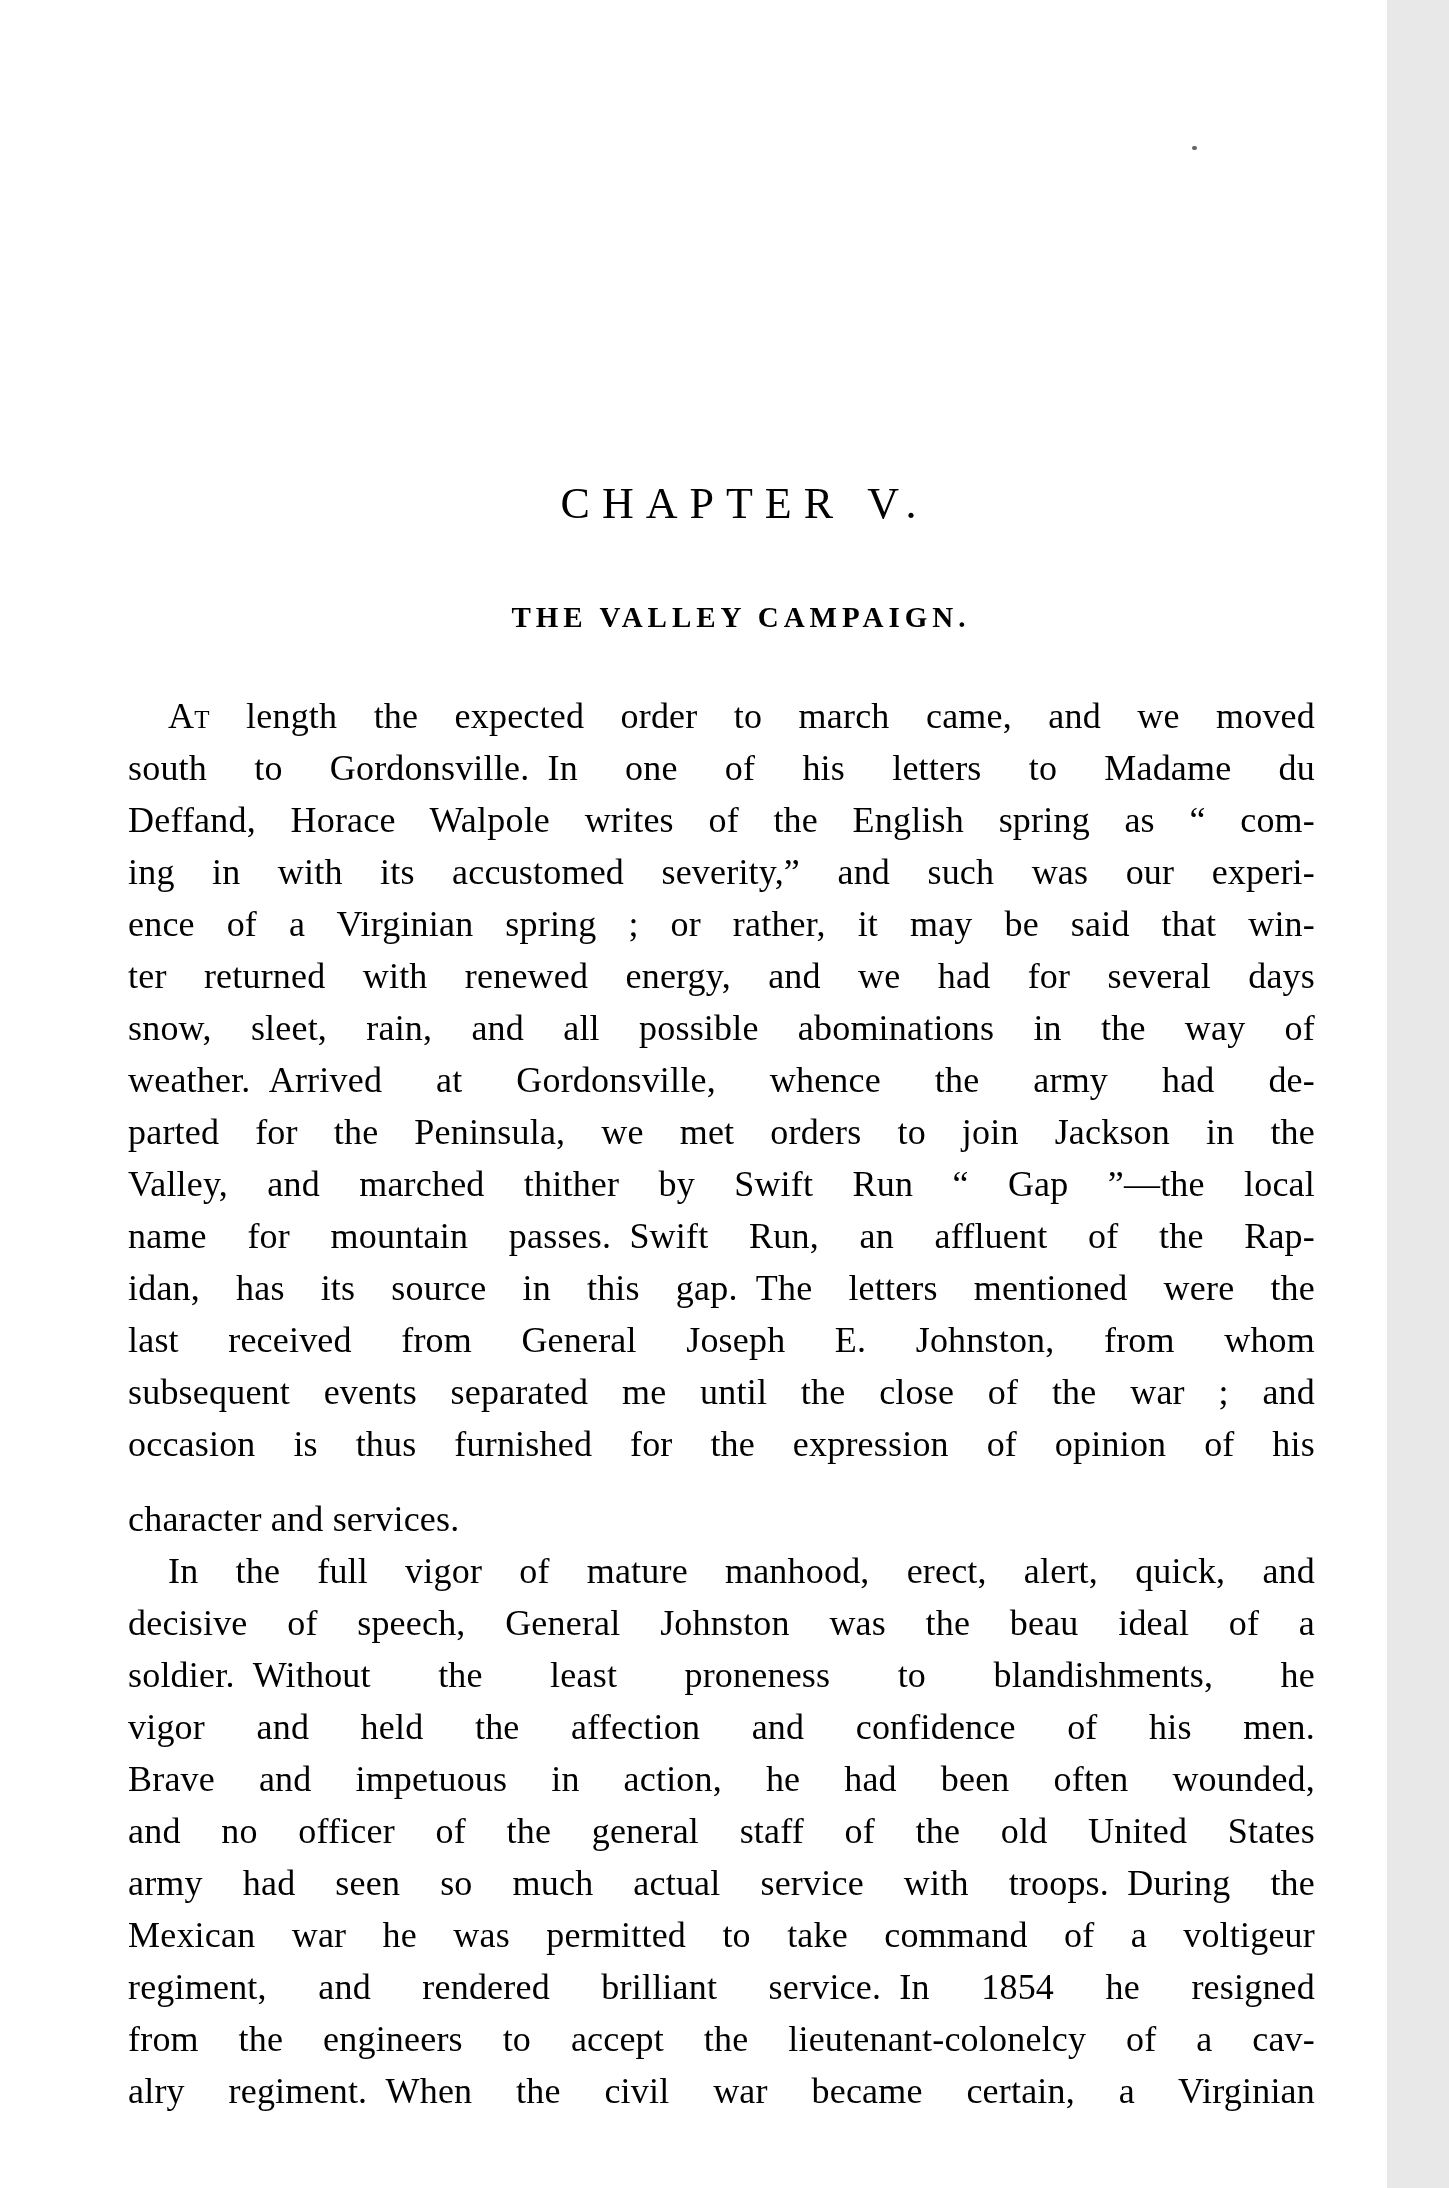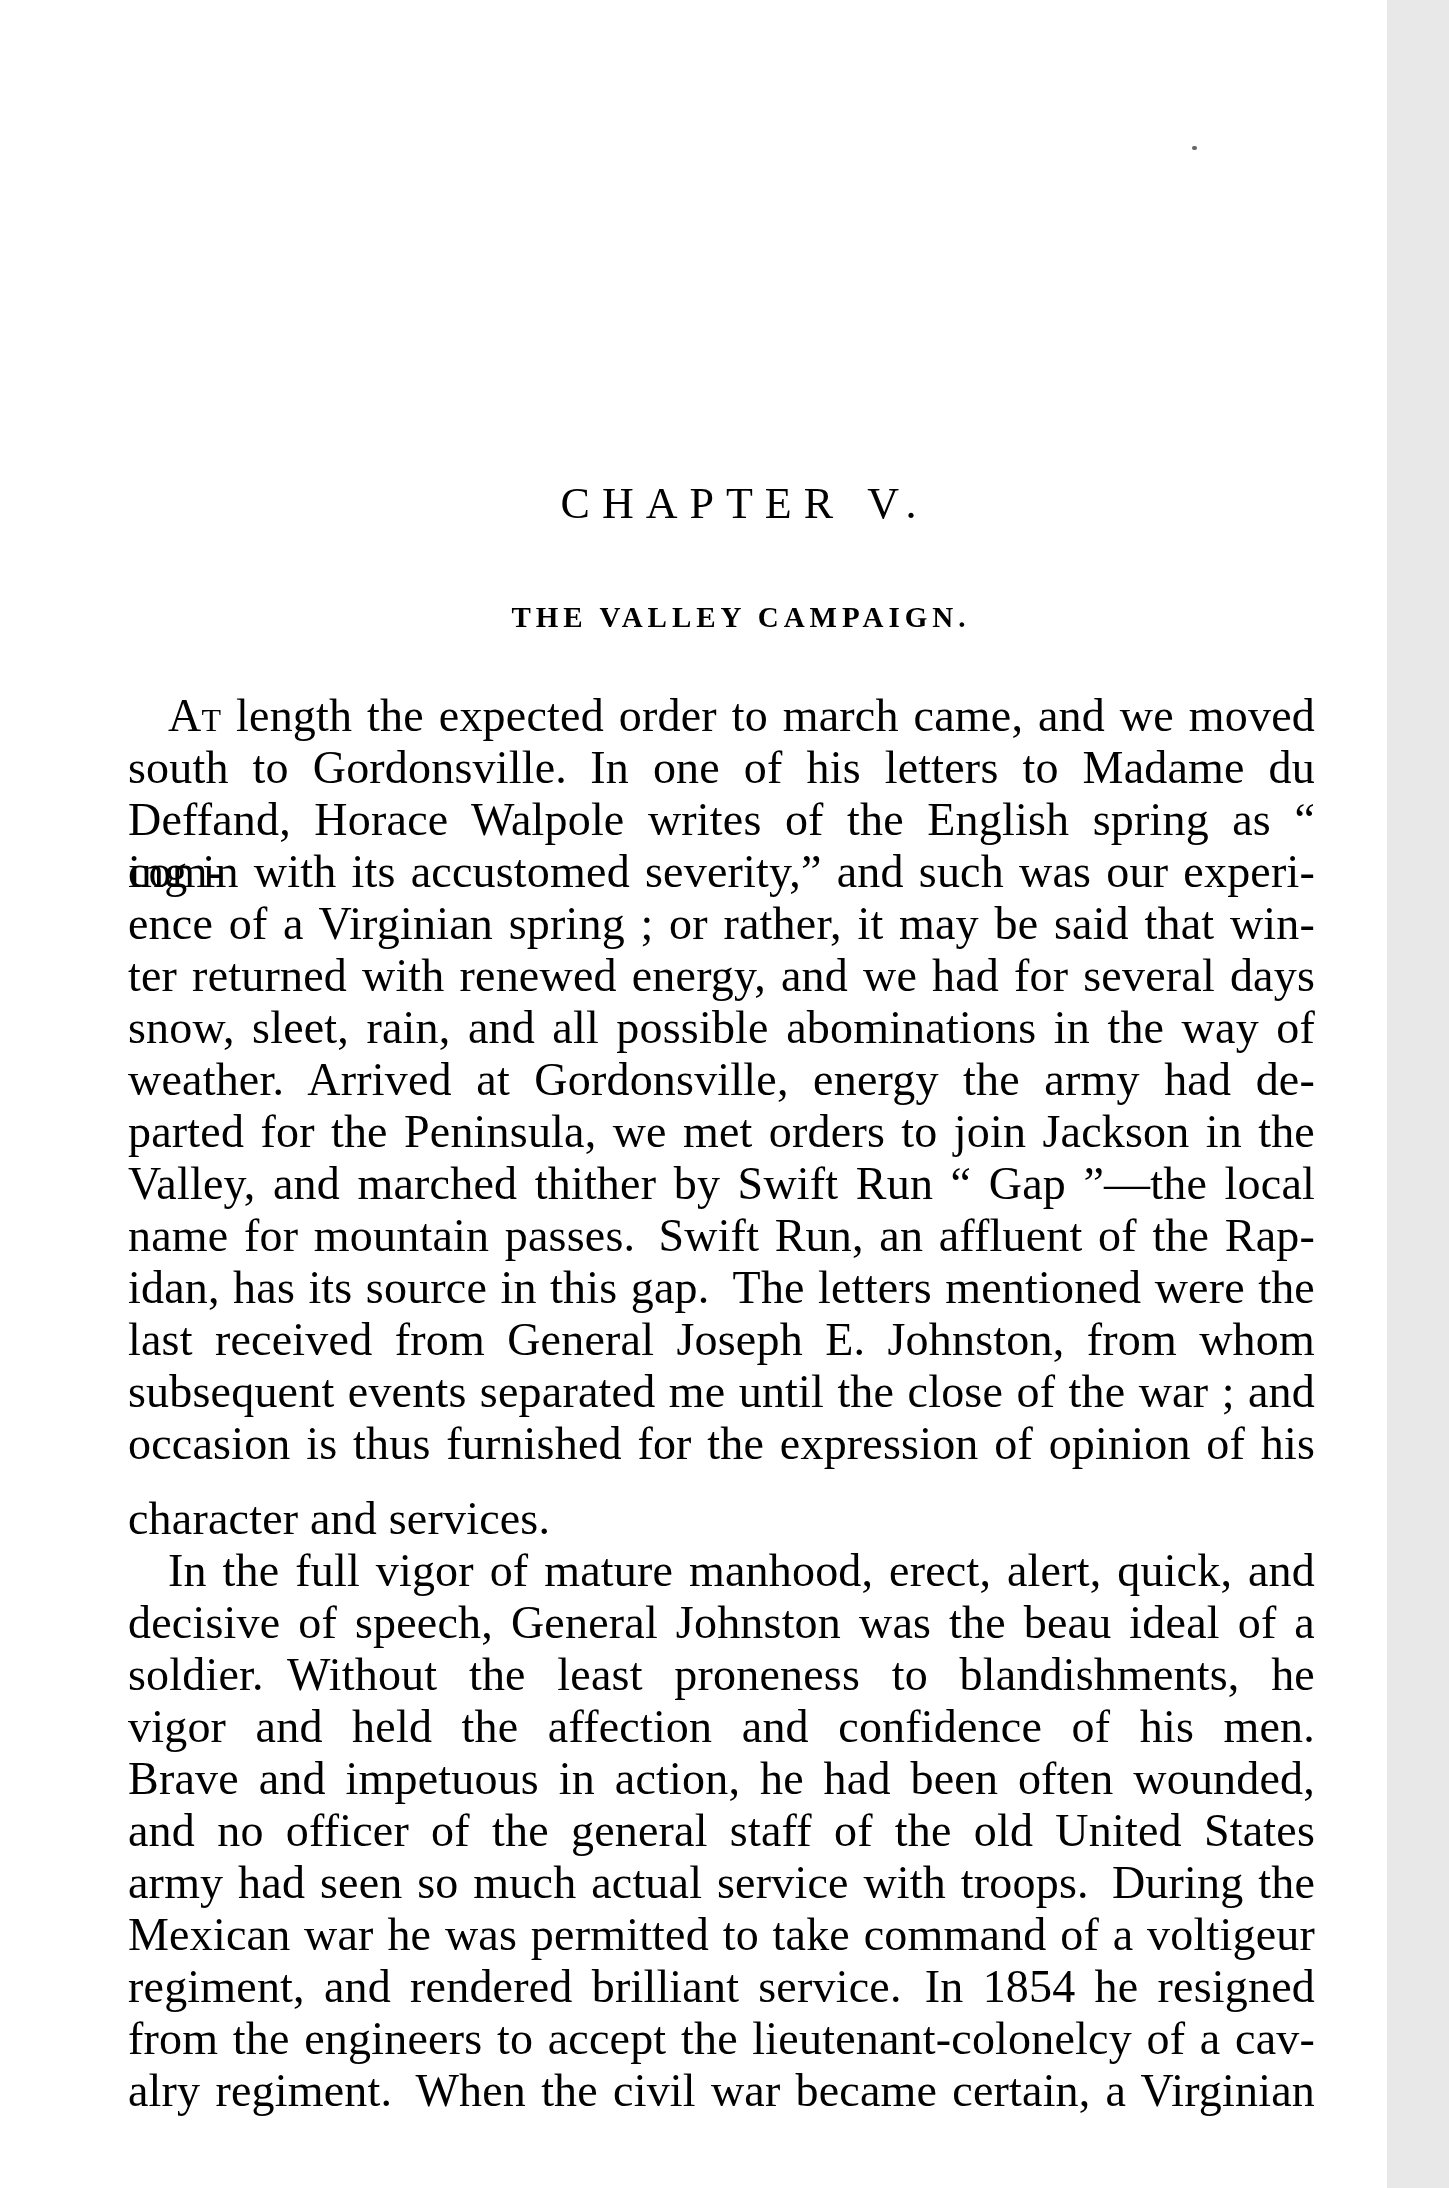--- a/index.html
+++ b/index.html
@@ -41,21 +41,21 @@
     letter-spacing: 5px;
     padding-left: 5px;
     box-sizing: border-box;
     white-space: nowrap;
   }
   .text-body {
     position: absolute;
     left: 128px;
     top: 690px;
     width: 1187px;
-    font-size: 46px;
+    font-size: 36px;
     letter-spacing: 0.2px;
   }
   .line {
     text-align: justify;
     text-align-last: justify;
     height: 52px;
     line-height: 52px;
     overflow: visible;
     white-space: normal;
   }
@@ -88,21 +88,21 @@
   <div class="section-heading">THE VALLEY CAMPAIGN.</div>
   <div class="text-body">
       <div class="paragraph">
         <div class="line first"><span class="lead small-caps">At</span> length the expected order to march came, and we moved</div>
         <div class="line">south to Gordonsville. In one of his letters to Madame du</div>
         <div class="line">Deffand, Horace Walpole writes of the English spring as “ com-</div>
         <div class="line">ing in with its accustomed severity,” and such was our experi-</div>
         <div class="line">ence of a Virginian spring ; or rather, it may be said that win-</div>
         <div class="line">ter returned with renewed energy, and we had for several days</div>
         <div class="line">snow, sleet, rain, and all possible abominations in the way of</div>
-        <div class="line">weather. Arrived at Gordonsville, energy the army had de-</div>
+        <div class="line">weather. Arrived at Gordonsville, whence the army had de-</div>
         <div class="line">parted for the Peninsula, we met orders to join Jackson in the</div>
         <div class="line">Valley, and marched thither by Swift Run “ Gap ”—the local</div>
         <div class="line">name for mountain passes. Swift Run, an affluent of the Rap-</div>
         <div class="line">idan, has its source in this gap. The letters mentioned were the</div>
         <div class="line">last received from General Joseph E. Johnston, from whom</div>
         <div class="line">subsequent events separated me until the close of the war ; and</div>
         <div class="line">occasion is thus furnished for the expression of opinion of his</div>
         <div class="line para-end">character and services.</div>
       </div>
       <div class="paragraph">

